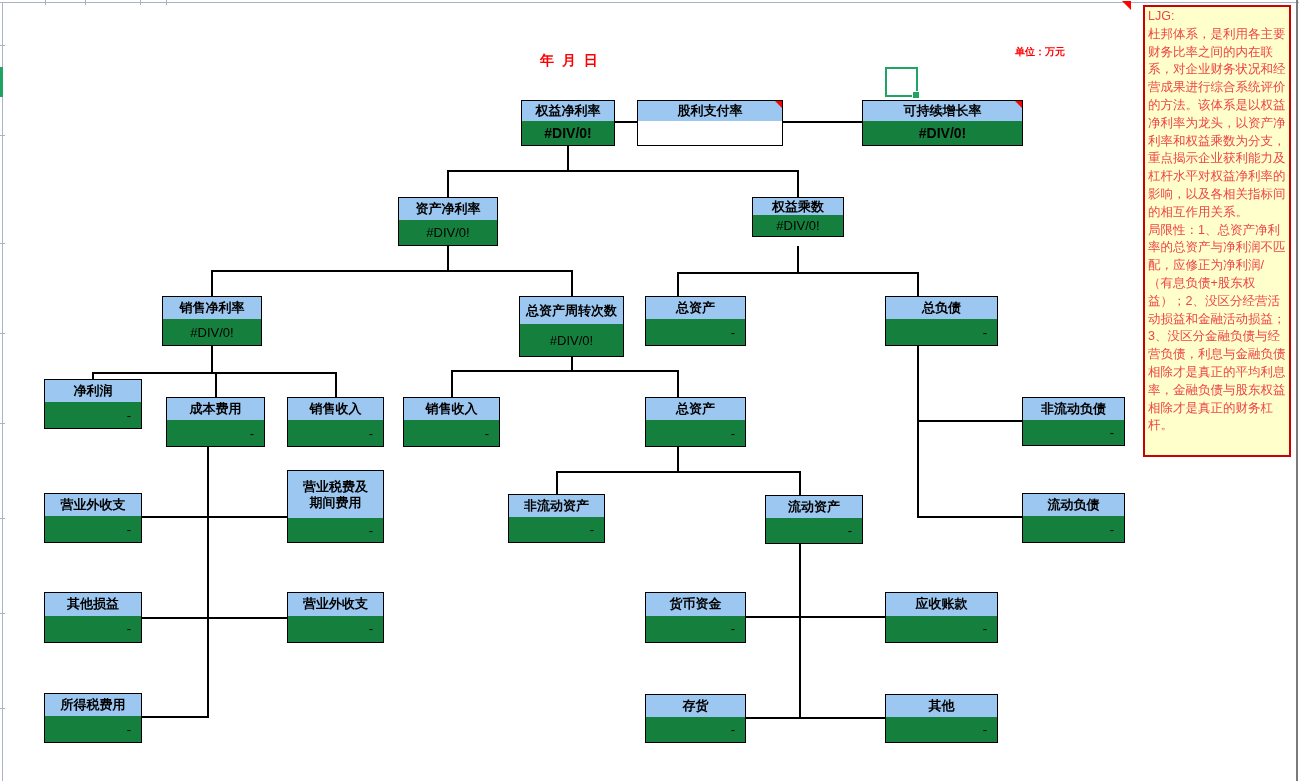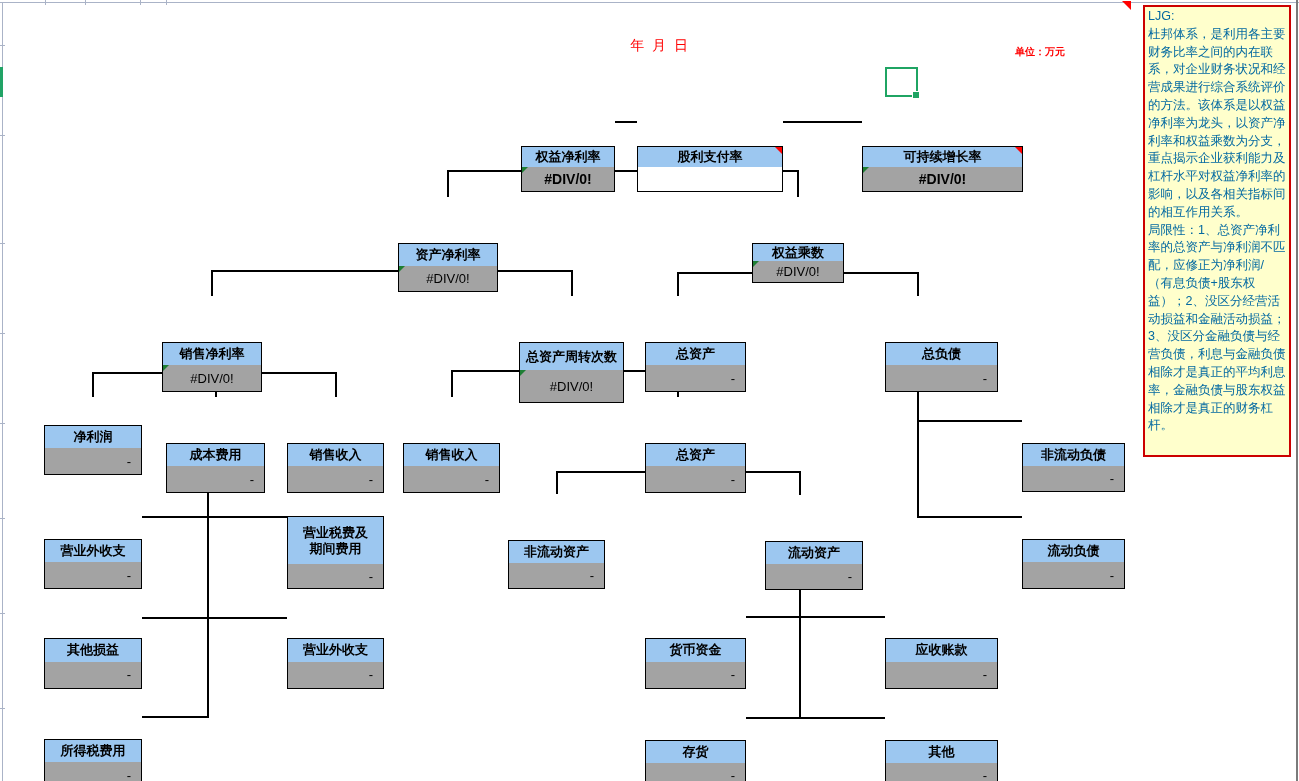--- a/index.html
+++ b/index.html
@@ -6,47 +6,47 @@
   #board{position:relative;width:1299px;height:781px;background:#fff;overflow:hidden;}
 
   
   .gl{position:absolute;background:#aab3c7;}
   .rightedge{position:absolute;background:#7a7a7a;}
   .rowsel{position:absolute;background:#21A366;}
 
   
   .title{position:absolute;left:200px;top:10px;width:700px;text-align:center;
          font-size:30px;line-height:38px;font-weight:bold;letter-spacing:7px;color:#000;white-space:nowrap;}
-  .date{position:absolute;left:540px;top:37px;width:150px;text-align:right;
-        font-size:14px;font-weight:normal;color:#FF0000;letter-spacing:2px;}
+  .date{position:absolute;left:540px;top:52px;width:150px;text-align:left;
+        font-size:14px;font-weight:bold;color:#FF0000;letter-spacing:2px;}
   .unit{position:absolute;left:995px;top:45px;width:90px;text-align:center;
         font-size:10px;font-weight:bold;color:#FF0000;}
 
   
   .vl{position:absolute;width:1.5px;background:#000;}
   .hl{position:absolute;height:1.5px;background:#000;}
 
   
   .node{position:absolute;display:flex;flex-direction:column;border:1.5px solid #000;
-        box-sizing:border-box;background:#fff;margin-top:46px;}
+        box-sizing:border-box;background:#fff;}
   .nh{flex:0 0 46%;background:#9CC7F0;display:flex;flex-wrap:wrap;align-content:center;justify-content:center;
       font-weight:bold;font-size:13px;position:relative;overflow:hidden;}
   .nh span{width:100%;text-align:center;line-height:16px;}
-  .nv{flex:1 1 auto;background:#a3a3a3;font-size:13px;position:relative;display:flex;align-items:center;
+  .nv{flex:1 1 auto;background:#15803d;font-size:13px;position:relative;display:flex;align-items:center;
       justify-content:flex-end;padding-right:10px;box-sizing:border-box;}
   .vc .nv{justify-content:center;padding-right:0;}
   .bold .nv{font-weight:bold;font-size:14px;}
   .empty .nv{background:#fff;}
   .tall .nh{flex:0 0 47px;}
   .gt{position:absolute;left:0;top:0;width:0;height:0;border-top:6px solid #1e7e34;border-right:6px solid transparent;}
   .rtri{position:absolute;right:0;top:0;width:0;height:0;border-top:7px solid #FF0000;border-left:7px solid transparent;}
 
   
   .panel{position:absolute;left:1143px;top:5px;width:148px;height:452px;background:#FFFFCC;
-         border:2px solid #cc0000;box-sizing:border-box;padding:1px 3px;color:#0369a1;
+         border:2px solid #cc0000;box-sizing:border-box;padding:1px 3px;color:#ef4444;
          font-size:12.5px;line-height:17.8px;overflow:hidden;}
   .panel div{margin:0;}
   .wedge{position:absolute;left:1122px;top:1px;width:0;height:0;border-top:9px solid #FF0000;border-left:9px solid transparent;}
 
   
   .sel{position:absolute;left:885px;top:67px;width:33px;height:30px;border:2.5px solid #1FA463;box-sizing:border-box;}
   .sel .fh{position:absolute;right:-4px;bottom:-4px;width:6px;height:6px;background:#1FA463;border:1px solid #fff;}
 </style>
 </head>
 <body>

